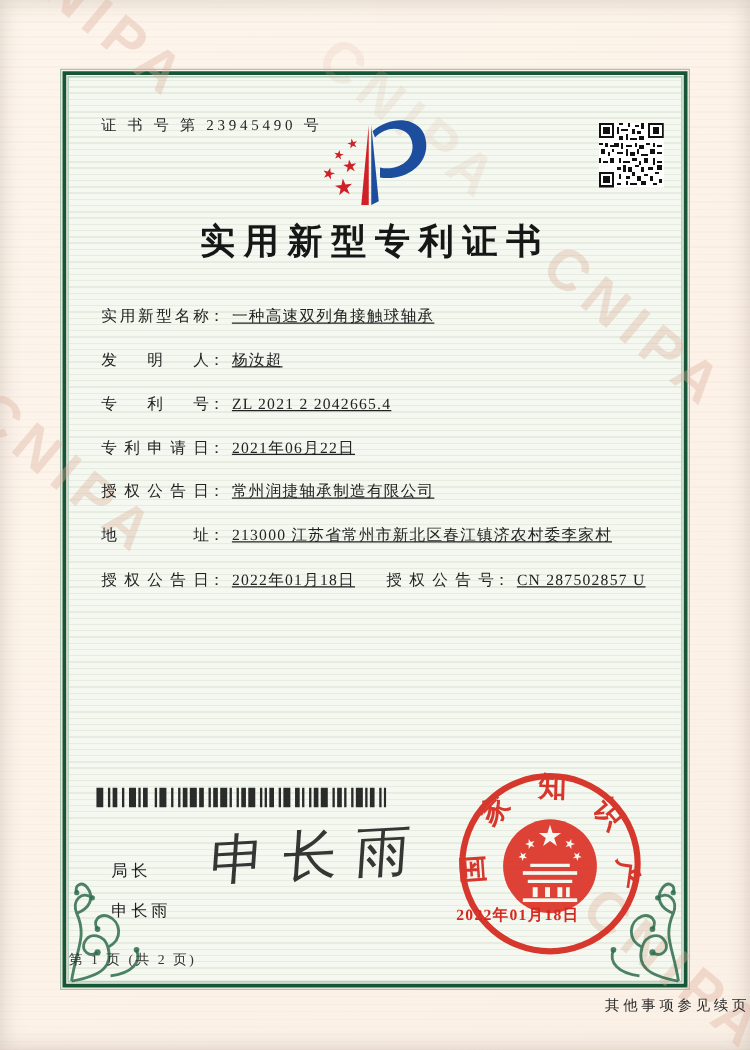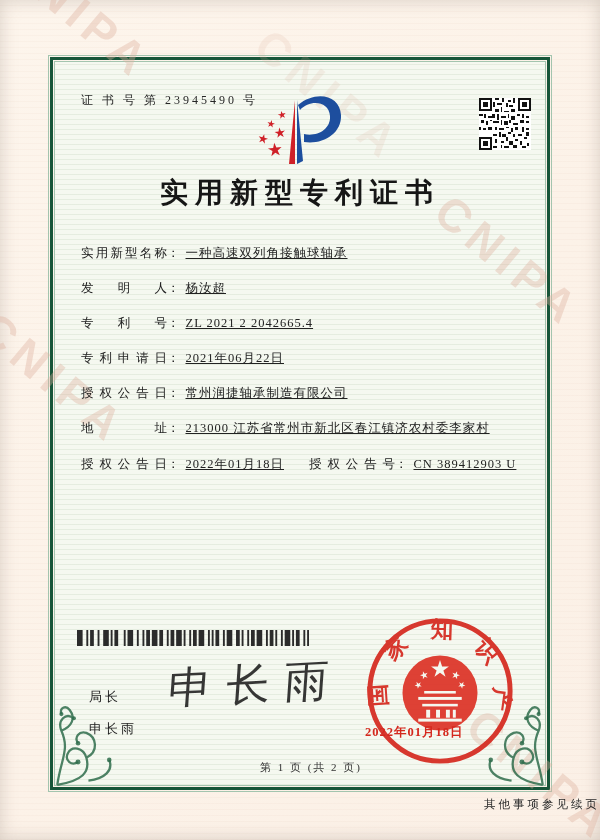--- a/index.html
+++ b/index.html
@@ -43,21 +43,21 @@
   .sig-title{position:absolute;left:34px;top:626px;font-size:13px;letter-spacing:3px;color:#1d1d1d;
              font-family:"Liberation Sans","DejaVu Sans",sans-serif;}
   .sig-name{position:absolute;left:34px;top:658px;font-size:13px;letter-spacing:3px;color:#1d1d1d;
             font-family:"Liberation Sans","DejaVu Sans",sans-serif;}
   .sig-script{position:absolute;left:112px;top:592px;width:220px;height:92px;
               font-size:44px;color:#1c1c1c;letter-spacing:14px;white-space:nowrap;
               transform:rotate(-3deg) skewX(-7deg);opacity:.88;}
   .seal{position:absolute;left:306px;top:550px;width:158px;height:158px;opacity:.92;}
   .seal-date{position:absolute;left:310px;top:662px;font-size:12.5px;font-weight:bold;
              letter-spacing:1px;color:#d5281e;z-index:2;}
-  .page-num{position:absolute;left:11px;top:698px;width:100%;text-align:center;
+  .page-num{position:absolute;left:0;top:698px;width:100%;text-align:left;
             font-size:11px;letter-spacing:2px;color:#333;}
   .note{position:absolute;left:0;top:797px;width:100%;text-align:right;
         font-size:11.5px;letter-spacing:3px;color:#2a2a2a;}
   .corner{position:absolute;width:104px;height:104px;z-index:1;pointer-events:none;}
   .corner.bl{left:-4px;bottom:-4px;}
   .corner.br{right:-4px;bottom:-4px;transform:scaleX(-1);}
 </style>
 </head>
 <body>
 
@@ -230,21 +230,21 @@
             <div class="frow" style="top:323px;">
               <span class="flabel">授权公告日</span><span class="fcolon">：</span><span class="fvalue">常州润捷轴承制造有限公司</span>
             </div>
             <div class="frow" style="top:358px;">
               <span class="flabel">地址</span><span class="fcolon">：</span><span class="fvalue">213000 江苏省常州市新北区春江镇济农村委李家村</span>
             </div>
             <div class="frow" style="top:394px;">
               <span class="flabel">授权公告日</span><span class="fcolon">：</span><span class="fvalue">2022年01月18日</span>
             </div>
             <div class="frow second" style="top:394px;">
-              <span class="flabel">授权公告号</span><span class="fcolon">：</span><span class="fvalue">CN 389412903 U</span>
+              <span class="flabel">授权公告号</span><span class="fcolon">：</span><span class="fvalue">CN 287502857 U</span>
             </div>
           </div>
 
           <div class="paras">
           </div>
 
           <svg class="barcode" viewBox="0 0 124 18" preserveAspectRatio="none">
             <g fill="#2b2b2b">
               <rect x="0" width="3" height="18"></rect>
                 <rect x="5" width="1" height="18"></rect>

